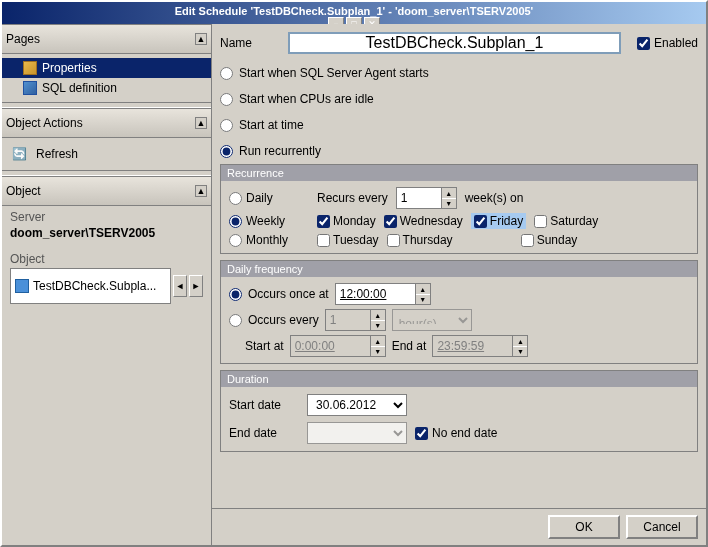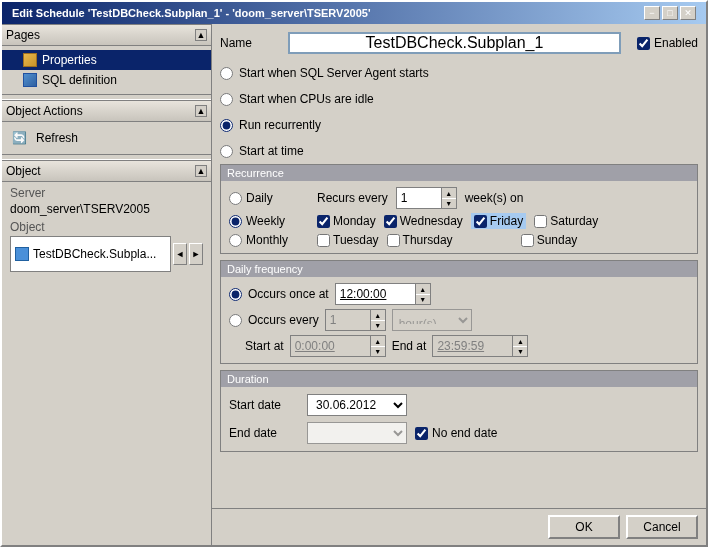--- a/index.html
+++ b/index.html
@@ -1,44 +1,44 @@
 <!DOCTYPE html>
 <html><head>
   <meta charset="utf-8">
   <style>
     * { box-sizing: border-box; margin: 0; padding: 0; font-family: 'Segoe UI', Tahoma, sans-serif; font-size: 12px; }
     body { background: #d4d0c8; width: 708px; height: 547px; overflow: hidden; }
     
     .window { width: 708px; height: 547px; background: #d4d0c8; border: 2px solid #ffffff; border-right-color: #808080; border-bottom-color: #808080; display: flex; flex-direction: column; }
     
-    .title-bar { background: linear-gradient(to right, #0a246a, #a6caf0); color: white; padding: 3px 10px; display: flex; justify-content: space-between; align-items: center; height: 22px; }
+    .title-bar { background: linear-gradient(to right, #0a246a, #a6caf0); color: white; padding: 3px 20px; display: flex; justify-content: space-between; align-items: center; height: 22px; flex-direction: column; }
     .title-bar-text { font-size: 11px; font-weight: bold; }
     .title-buttons { display: flex; gap: 2px; }
     .title-btn { width: 16px; height: 14px; background: #d4d0c8; border: 1px solid #ffffff; border-right-color: #808080; border-bottom-color: #808080; font-size: 9px; display: flex; align-items: center; justify-content: center; cursor: pointer; }
     
     .content { display: flex; flex: 1; overflow: hidden; }
     
     
     .left-panel { width: 210px; background: #d4d0c8; border-right: 1px solid #808080; display: flex; flex-direction: column; }
     
-    .section-header { background: linear-gradient(to bottom, #e8e4dc, #c8c4bc); border: 1px solid #808080; border-left: none; border-right: none; padding: 2px 4px; display: flex; align-items: center; justify-content: space-between; height: 22px; }
+    .section-header { background: linear-gradient(to bottom, #e8e4dc, #c8c4bc); border: 1px solid #808080; border-left: none; border-right: none; padding: 14px 4px; display: flex; align-items: center; justify-content: space-between; height: 22px; }
     .collapse-btn { width: 12px; height: 12px; background: #d4d0c8; border: 1px solid #808080; display: flex; align-items: center; justify-content: center; font-size: 9px; cursor: pointer; }
     
     .tree-area { flex: 0 0 auto; padding: 4px 0; }
     .tree-item { padding: 2px 4px 2px 20px; display: flex; align-items: center; gap: 4px; cursor: pointer; }
     .tree-item.selected { background: #0a246a; color: white; }
     .tree-item-icon { width: 16px; height: 16px; display: inline-flex; align-items: center; justify-content: center; flex-shrink: 0; }
     
     .divider { height: 6px; background: #d4d0c8; border-top: 1px solid #808080; border-bottom: 1px solid #ffffff; }
     .actions-area { padding: 4px 8px; display: flex; flex-direction: column; gap: 2px; }
     .action-item { display: flex; align-items: center; gap: 6px; padding: 2px 0; cursor: pointer; }
     .action-icon { width: 20px; height: 20px; display: inline-flex; align-items: center; justify-content: center; }
     .object-content { padding: 4px 8px; flex: 1; }
     .server-label { color: #555; margin-bottom: 2px; }
-    .server-value { font-weight: normal; margin-bottom: 4px; }
+    .server-value { font-weight: bold; margin-bottom: 12px; }
     .object-label { color: #555; margin-bottom: 2px; }
     .object-nav { display: flex; align-items: center; gap: 2px; }
     .object-item-box { flex: 1; background: white; border: 1px solid #808080; padding: 2px 4px; display: flex; align-items: center; gap: 4px; overflow: hidden; height: 36px; }
     .nav-btn { width: 14px; height: 22px; background: #d4d0c8; border: 1px solid #ffffff; border-right-color: #808080; border-bottom-color: #808080; display: flex; align-items: center; justify-content: center; cursor: pointer; font-size: 9px; }
     
     
     .right-panel { flex: 1; background: #d4d0c8; padding: 8px; display: flex; flex-direction: column; gap: 6px; overflow-y: auto; }
     
     .name-row { display: flex; align-items: center; gap: 8px; }
     .name-label { width: 60px; }
@@ -162,26 +162,26 @@
 
         <div class="radio-row">
           <input type="radio" name="start" style="">
           <span>Start when SQL Server Agent starts</span>
         </div>
         <div class="radio-row">
           <input type="radio" name="start" style="">
           <span>Start when CPUs are idle</span>
         </div>
         <div class="radio-row">
+          <input type="radio" name="start" style="">
+          <span>Start at time</span>
+        </div>
+        <div class="radio-row">
           <input type="radio" name="start" checked="" style="">
           <span>Run recurrently</span>
-        </div>
-        <div class="radio-row">
-          <input type="radio" name="start" style="">
-          <span>Start at time</span>
         </div>
 
         <div class="group-box">
           <div class="group-box-title">Recurrence</div>
           <div class="group-box-content">
 
             <div style="display:flex; align-items:center; gap:8px;">
               <div style="display:flex; align-items:center; gap:4px; width:80px;">
                 <input type="radio" name="recur" style="">
                 <span>Daily</span>

